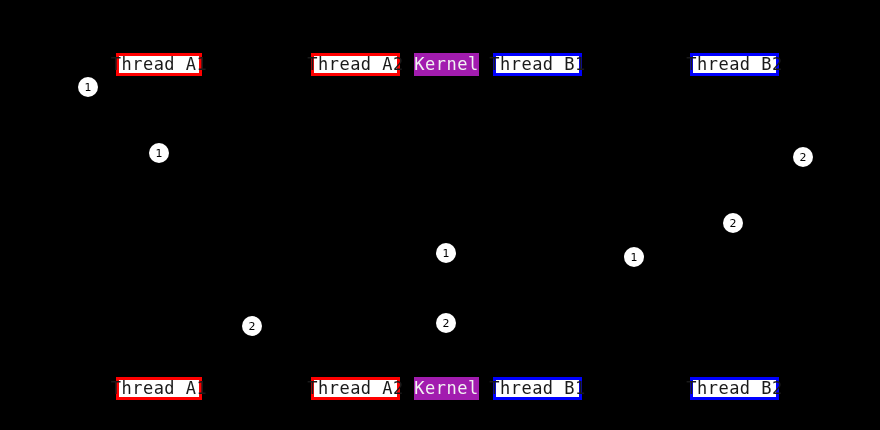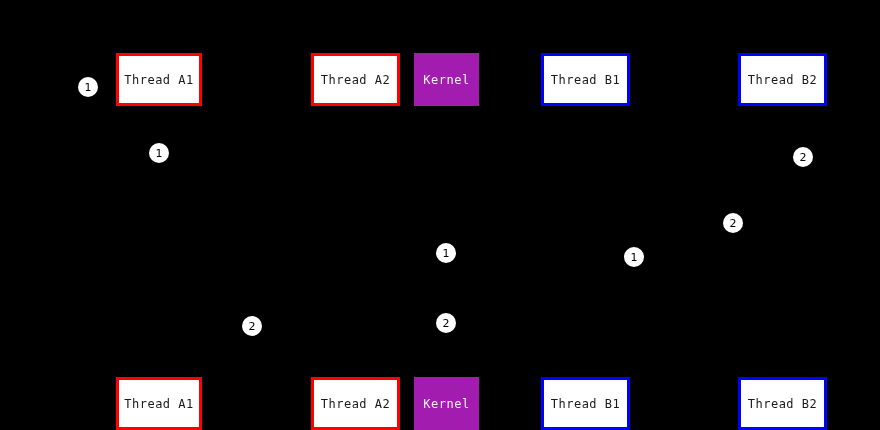--- a/index.html
+++ b/index.html
@@ -16,39 +16,39 @@
     font-family: "DejaVu Sans Mono", "Liberation Mono", monospace;
   }
 
   
   .node {
     position: absolute;
     box-sizing: border-box;
     display: flex;
     align-items: center;
     justify-content: center;
-    height: 53px;
-    font-size: 12px;
+    height: 23px;
+    font-size: 17px;
     letter-spacing: 0.5px;
     white-space: nowrap;
     line-height: 1;
   }
   .node.filled-white {
     background: #ffffff;
     color: #1a1a1a;
     border-style: solid;
     border-width: 3px;
   }
   .node.filled-blue {
     background: #a21caf;
     color: #f2f2f2;
     border: 0;
   }
   .node.red-border   { border-color: #ff0000; }
-  .node.blue-border  { border-color: #0000ff; margin-left: 48px; }
+  .node.blue-border  { border-color: #0000ff; }
 
   
   .lifeline {
     position: absolute;
     width: 1px;
     background: #000000;
   }
   .msg-line {
     position: absolute;
     height: 1px;

